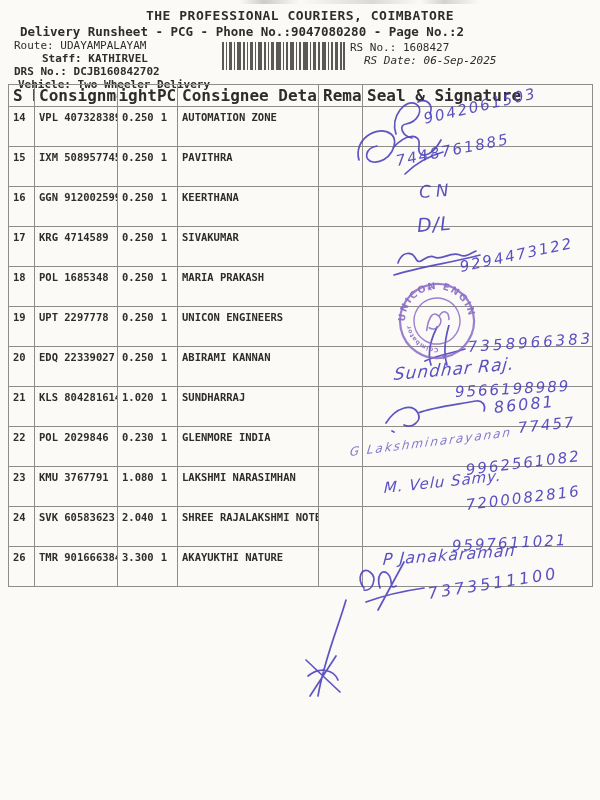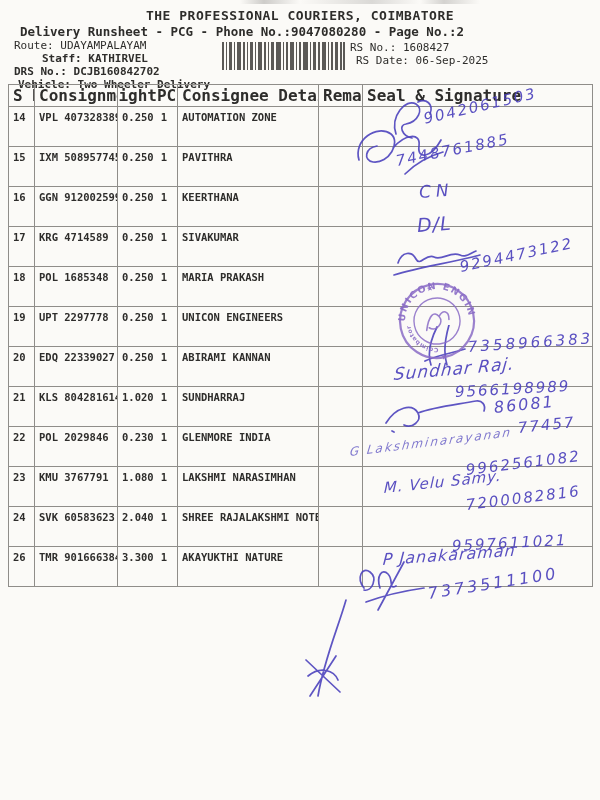--- a/index.html
+++ b/index.html
@@ -17,21 +17,21 @@
   .doc-title{position:absolute;top:8px;left:0;width:600px;text-align:center;
     font-size:13px;font-weight:bold;color:var(--text);letter-spacing:.5px;}
   .doc-subtitle{position:absolute;top:24px;left:0;width:484px;text-align:center;
     font-size:12.5px;font-weight:bold;color:var(--text);}
   .meta{position:absolute;font-size:11px;color:var(--text);white-space:nowrap;}
   .m-route{top:39px;left:14px;}
   .m-staff{top:52px;left:14px;font-weight:bold;margin-left:28px;}
   .m-drs{top:65px;left:14px;font-weight:bold;}
   .m-vehicle{top:78px;left:18px;font-weight:bold;}
   .m-rsno{top:41px;left:350px;}
-  .m-rsdate{top:54px;left:356px;}
+  .m-rsdate{top:54px;left:364px;font-style:italic;}
   .barcode{position:absolute;top:42px;left:222px;}
   
   table.runsheet{position:absolute;top:84px;left:8px;width:584px;border-collapse:collapse;table-layout:fixed;}
   table.runsheet th,table.runsheet td{border:1px solid var(--line);color:var(--text);
     vertical-align:top;overflow:hidden;white-space:nowrap;}
   table.runsheet th{font-size:16px;font-weight:bold;text-align:left;height:13px;padding:1px 0 1px 4px;}
   table.runsheet td{font-size:10.5px;font-weight:bold;height:40px;padding:4px 0 0 4px;}
   th.th-remarks{padding-left:7px;}
   th.th-seal{padding-left:16px;}
   .wp-flex{display:flex;justify-content:space-between;padding-right:10px;}

